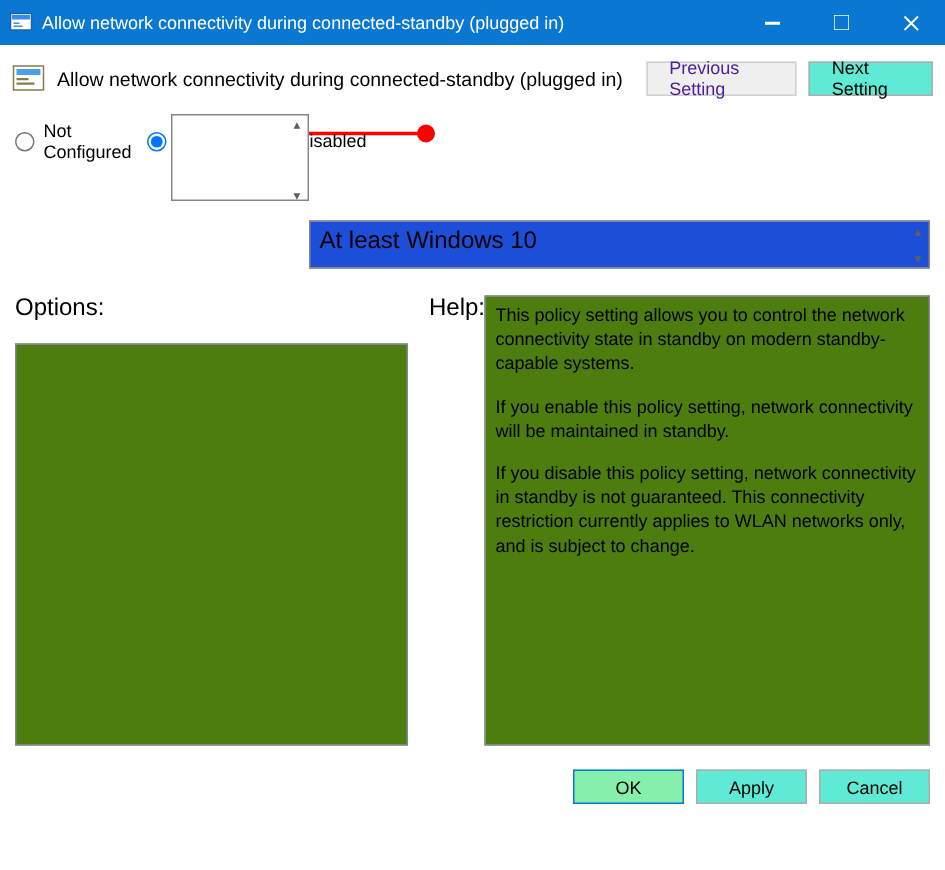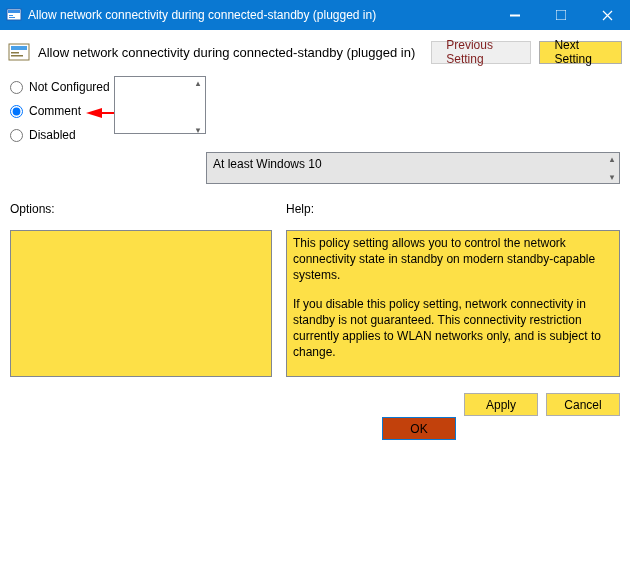--- a/index.html
+++ b/index.html
@@ -34,39 +34,39 @@
     padding: 10px 8px 6px 8px;
     gap: 8px;
   }
   .header .h-icon { width: 24px; height: 24px; display:flex; align-items:center; justify-content:center; }
   .header .h-title { font-size: 13px; color:#000; flex: 0 0 auto; }
   .header .h-spacer { flex: 1 1 auto; }
   .btn {
     height: 23px;
     padding: 0 14px;
     font-size: 12px;
-    background: #fde047;
+    background: #5eead4;
     border: 1px solid #adadad;
     display:flex; align-items:center; justify-content:center;
     color:#000;
     cursor: default;
   }
-  .btn.disabled { color: #7f1d1d; background:#efefef; border-color:#cfcfcf; }
-  .btn.primary { border-color:#0a78d2; background:#c2410c;margin-top:24px; }
+  .btn.disabled { color: #4c1d95; background:#efefef; border-color:#cfcfcf; }
+  .btn.primary { border-color:#0a78d2; background:#86efac; }
   .row-gap { display:flex; gap:8px; }
 
   
   .config {
     display: grid;
     grid-template-columns: 104px 92px 1fr;
     column-gap: 0;
     padding: 6px 10px 0 10px;
     align-items: start;
   }
-  .radios { grid-column: 1; display:flex; flex-direction:column; gap:10px; padding-top:4px;}
+  .radios { grid-column: 1; display:flex; gap:10px; padding-top:4px;}
   .radio-item { display:flex; align-items:center; gap:6px; position:relative;}
   .radio-item input { margin:0; }
   .comment-label { grid-column: 2; padding-top:4px; }
   .comment-box {
     grid-column: 3;
     width:100%;
     height:58px;
     resize:none;
     border:1px solid #828790;
     font-family:inherit; font-size:12px;
@@ -74,53 +74,53 @@
     overflow:auto;
     position: relative;
   }
   .supported-label { grid-column:2; padding-top:14px; }
   .supported-wrap { grid-column:3; padding-top:10px; }
   .supported-box {
     width:100%;
     height:32px;
     border:1px solid #828790;
     padding:4px 6px;
-    background:#e5e5e5;
+    background:#1d4ed8;
     color:#000;
-    font-size:12px;
+    font-size:16px;
     overflow:auto;
   }
   
   .scroll-caret {
     position:absolute; right:3px; width:10px; height:10px;
     display:flex; align-items:center; justify-content:center;
     color:#606060; font-size:9px; pointer-events:none;
   }
   .rel { position:relative; }
 
   
   .arrow-wrap { position:absolute; left:74px; top:2px; width:120px; height:14px; pointer-events:none; }
 
   
   .lower {
     display:flex;
     gap:14px;
     padding: 18px 10px 8px 10px;
   }
   .col-left { width: 262px; display:flex; flex-direction:column; }
-  .col-right { flex:1; display:flex; flex-direction:column; }
-  .section-label { font-size:12px; margin-bottom:14px; }
+  .col-right { flex:1; display:flex; flex-direction:row; }
+  .section-label { font-size:16px; margin-bottom:14px; }
   .big-box {
     border:1px solid #828790;
     flex:1;
     height:300px;
     padding:4px 6px;
     font-size:12px;
     overflow:auto;
-    background:#fde047;
+    background:#4d7c0f;
     line-height:1.35;
   }
   .big-box p { margin:0 0 12px 0; }
 
   
   .footer {
     display:flex;
     justify-content:flex-end;
     gap:8px;
     padding: 8px 10px 10px 10px;
@@ -214,20 +214,21 @@
 
 <div class="lower">
   <div class="col-left">
     <div class="section-label">Options:</div>
     <div class="big-box"></div>
   </div>
   <div class="col-right">
     <div class="section-label">Help:</div>
     <div class="big-box">
       <p>This policy setting allows you to control the network connectivity state in standby on modern standby-capable systems.</p>
+      <p>If you enable this policy setting, network connectivity will be maintained in standby.</p>
       <p>If you disable this policy setting, network connectivity in standby is not guaranteed. This connectivity restriction currently applies to WLAN networks only, and is subject to change.</p>
     </div>
   </div>
 </div>
 
 <div class="footer">
   <div class="btn primary">OK</div>
   <div class="btn">Apply</div>
   <div class="btn">Cancel</div>
 </div>

